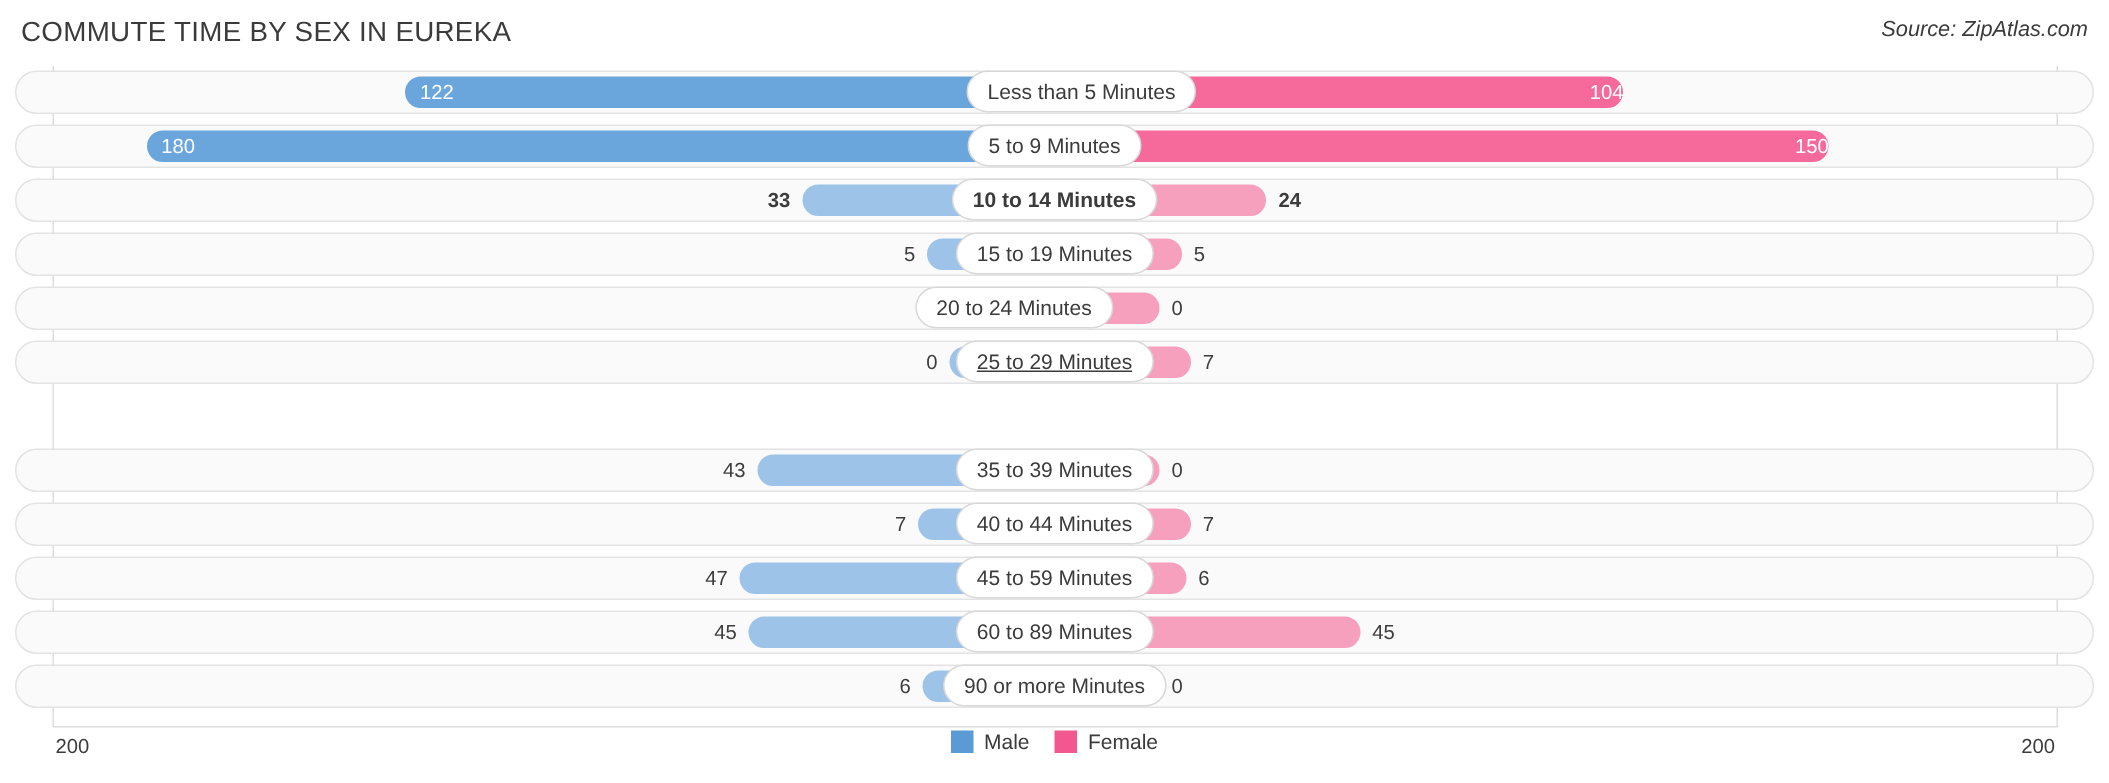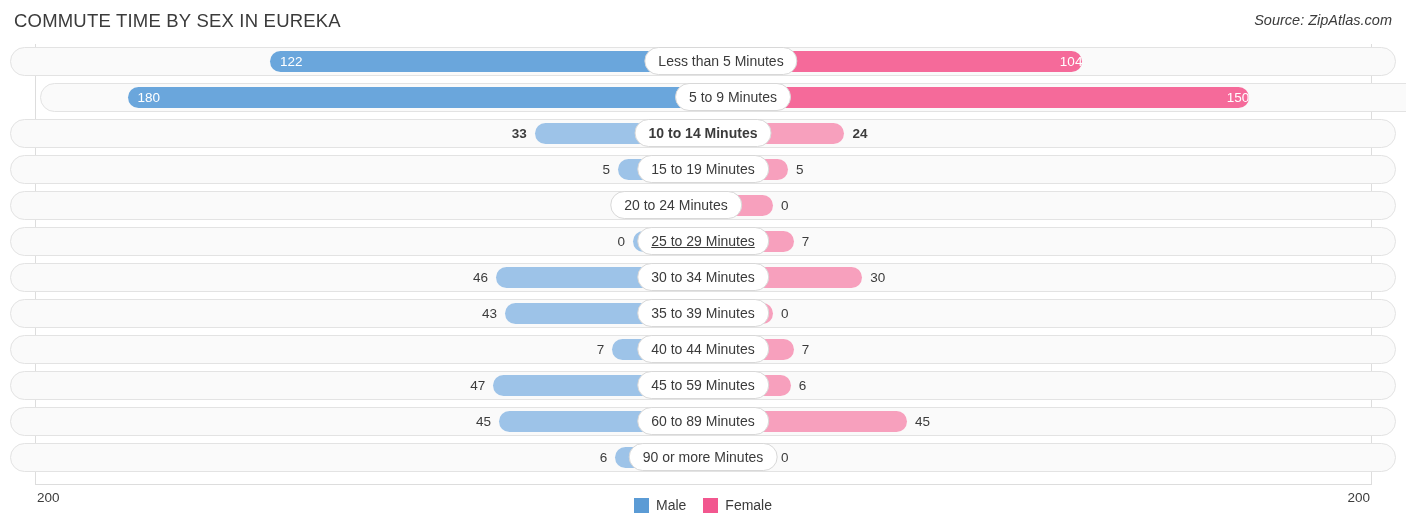--- a/index.html
+++ b/index.html
@@ -152,21 +152,21 @@
     top: 6px;
     font-size: 13.5px;
     color: #3c3c3c;
   }
   .axis-left  { left: 37px; }
   .axis-right { left: 1334px; width: 36px; text-align: right; }
 
   .legend {
     position: absolute;
     left: 0;
-    top: 13px;
+    top: 2px;
     width: 1406px;
     display: flex;
     justify-content: center;
     align-items: center;
     gap: 17px;
     text-align: center;
   }
   .legend-item {
     display: flex;
     align-items: center;
@@ -194,21 +194,21 @@
   <div class="gridline grid-left"></div>
   <div class="gridline grid-right"></div>
 <div class="row" style="top: 0px;">
       <div class="track"></div>
       <div class="bar bar-male" style="left: 270.05px; width: 432.95px; background: rgb(106, 166, 220);"></div>
       <div class="bar bar-female" style="left: 703px; width: 379.4px; background: rgb(245, 106, 154);"></div>
       <div class="val val-in val-left-in" style="left: 270.05px; width: 432.95px;">122</div>
       <div class="val val-in val-right-in" style="left: 703px; width: 379.4px;">104</div>
       <div class="cat-pill" style="left: 721px;">Less than 5 Minutes</div>
     </div>
-    <div class="row" style="top: 36px; margin-left: 30px;">
+    <div class="row" style="top: 36px;">
       <div class="track"></div>
       <div class="bar bar-male" style="left: 97.5px; width: 605.5px; background: rgb(106, 166, 220);"></div>
       <div class="bar bar-female" style="left: 703px; width: 516.25px; background: rgb(245, 106, 154);"></div>
       <div class="val val-in val-left-in" style="left: 97.5px; width: 605.5px;">180</div>
       <div class="val val-in val-right-in" style="left: 703px; width: 516.25px;">150</div>
       <div class="cat-pill" style="left: 703px;">5 to 9 Minutes</div>
     </div>
     <div class="row" style="top: 72px; font-weight: bold;">
       <div class="track"></div>
       <div class="bar bar-male" style="left: 534.825px; width: 168.175px; background: rgb(157, 195, 232);"></div>
@@ -233,28 +233,20 @@
       <div class="val val-out val-right-out" style="left: 781px; width: 56px;">0</div>
       <div class="cat-pill" style="left: 676px;">20 to 24 Minutes</div>
     </div>
     <div class="row" style="top: 180px;">
       <div class="track"></div>
       <div class="bar bar-male" style="left: 633px; width: 70px; background: rgb(157, 195, 232);"></div>
       <div class="bar bar-female" style="left: 703px; width: 90.825px; background: rgb(247, 160, 189);"></div>
       <div class="val val-out val-left-out" style="left: 569px; width: 56px;">0</div>
       <div class="val val-out val-right-out" style="left: 801.825px; width: 56px;">7</div>
       <div class="cat-pill" style="left: 703px; text-decoration: underline;">25 to 29 Minutes</div>
-    </div>
-    <div class="row" style="top: 216px;">
-      <div class="track"></div>
-      <div class="bar bar-male" style="left: 496.15px; width: 206.85px; background: rgb(157, 195, 232);"></div>
-      <div class="bar bar-female" style="left: 703px; width: 159.25px; background: rgb(247, 160, 189);"></div>
-      <div class="val val-out val-left-out" style="left: 432.15px; width: 56px;">46</div>
-      <div class="val val-out val-right-out" style="left: 870.25px; width: 56px;">30</div>
-      <div class="cat-pill" style="left: 703px;">30 to 34 Minutes</div>
     </div>
     <div class="row" style="top: 252px;">
       <div class="track"></div>
       <div class="bar bar-male" style="left: 505.075px; width: 197.925px; background: rgb(157, 195, 232);"></div>
       <div class="bar bar-female" style="left: 703px; width: 70px; background: rgb(247, 160, 189);"></div>
       <div class="val val-out val-left-out" style="left: 441.075px; width: 56px;">43</div>
       <div class="val val-out val-right-out" style="left: 781px; width: 56px;">0</div>
       <div class="cat-pill" style="left: 703px;">35 to 39 Minutes</div>
     </div>
     <div class="row" style="top: 288px;">

